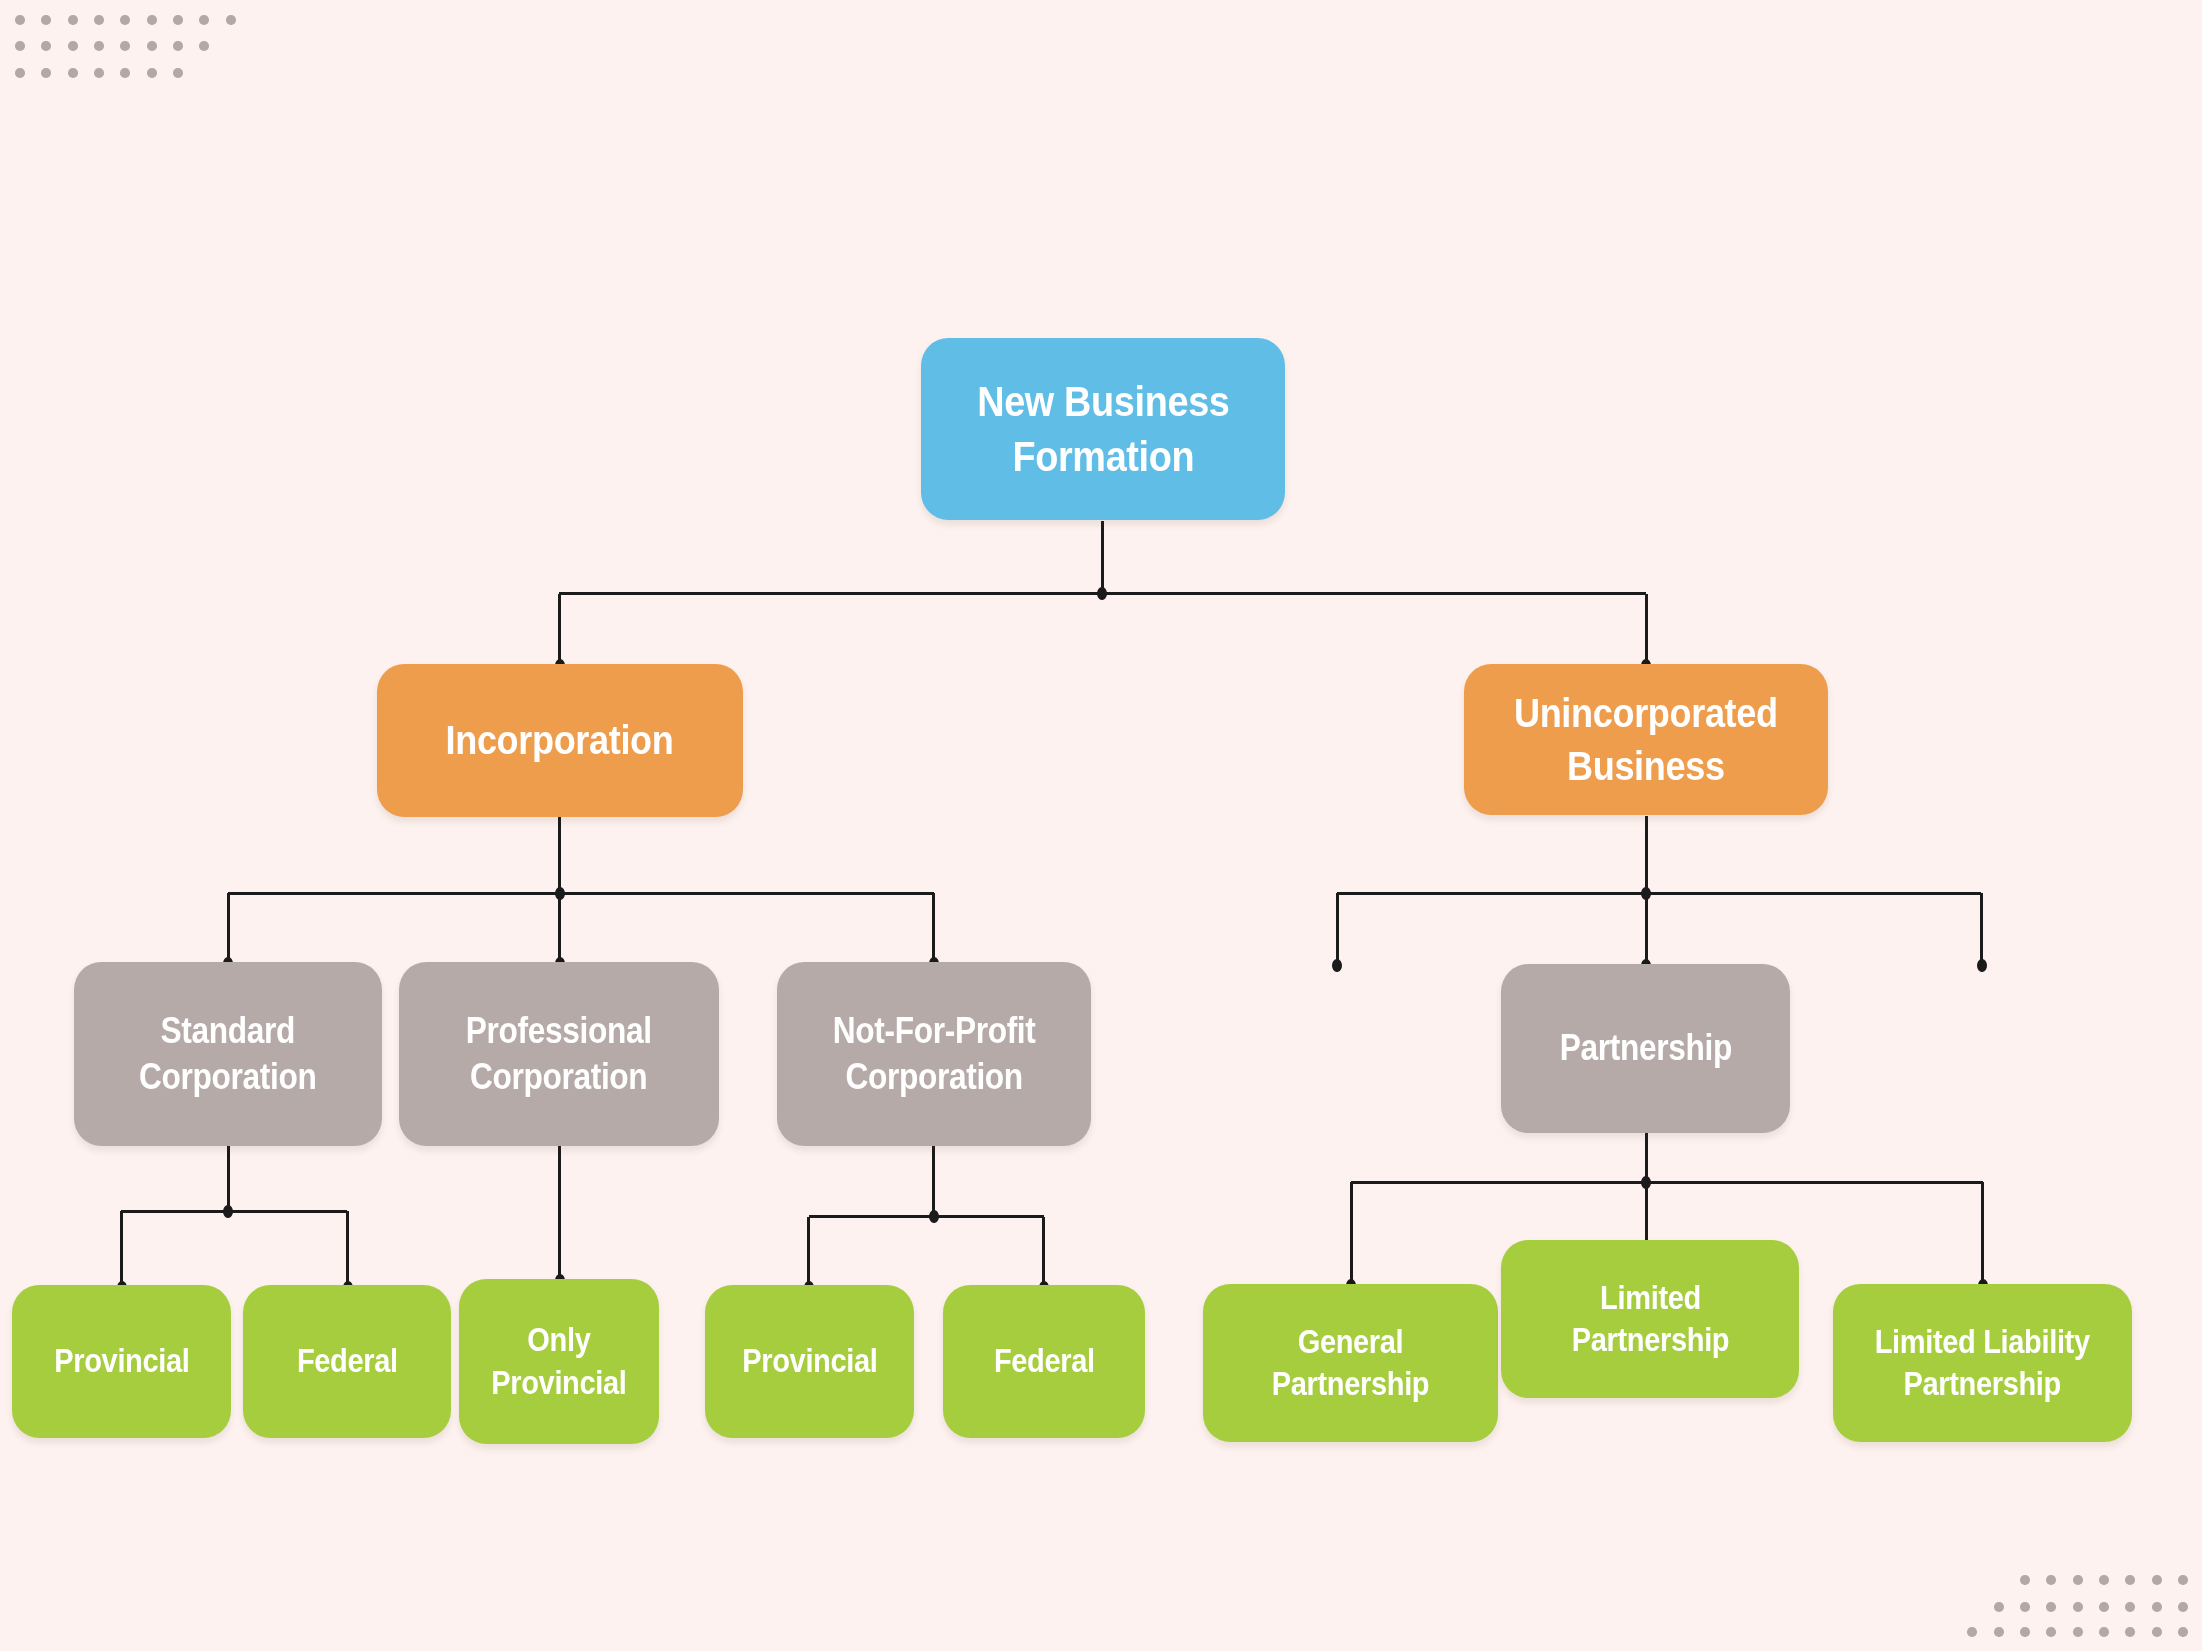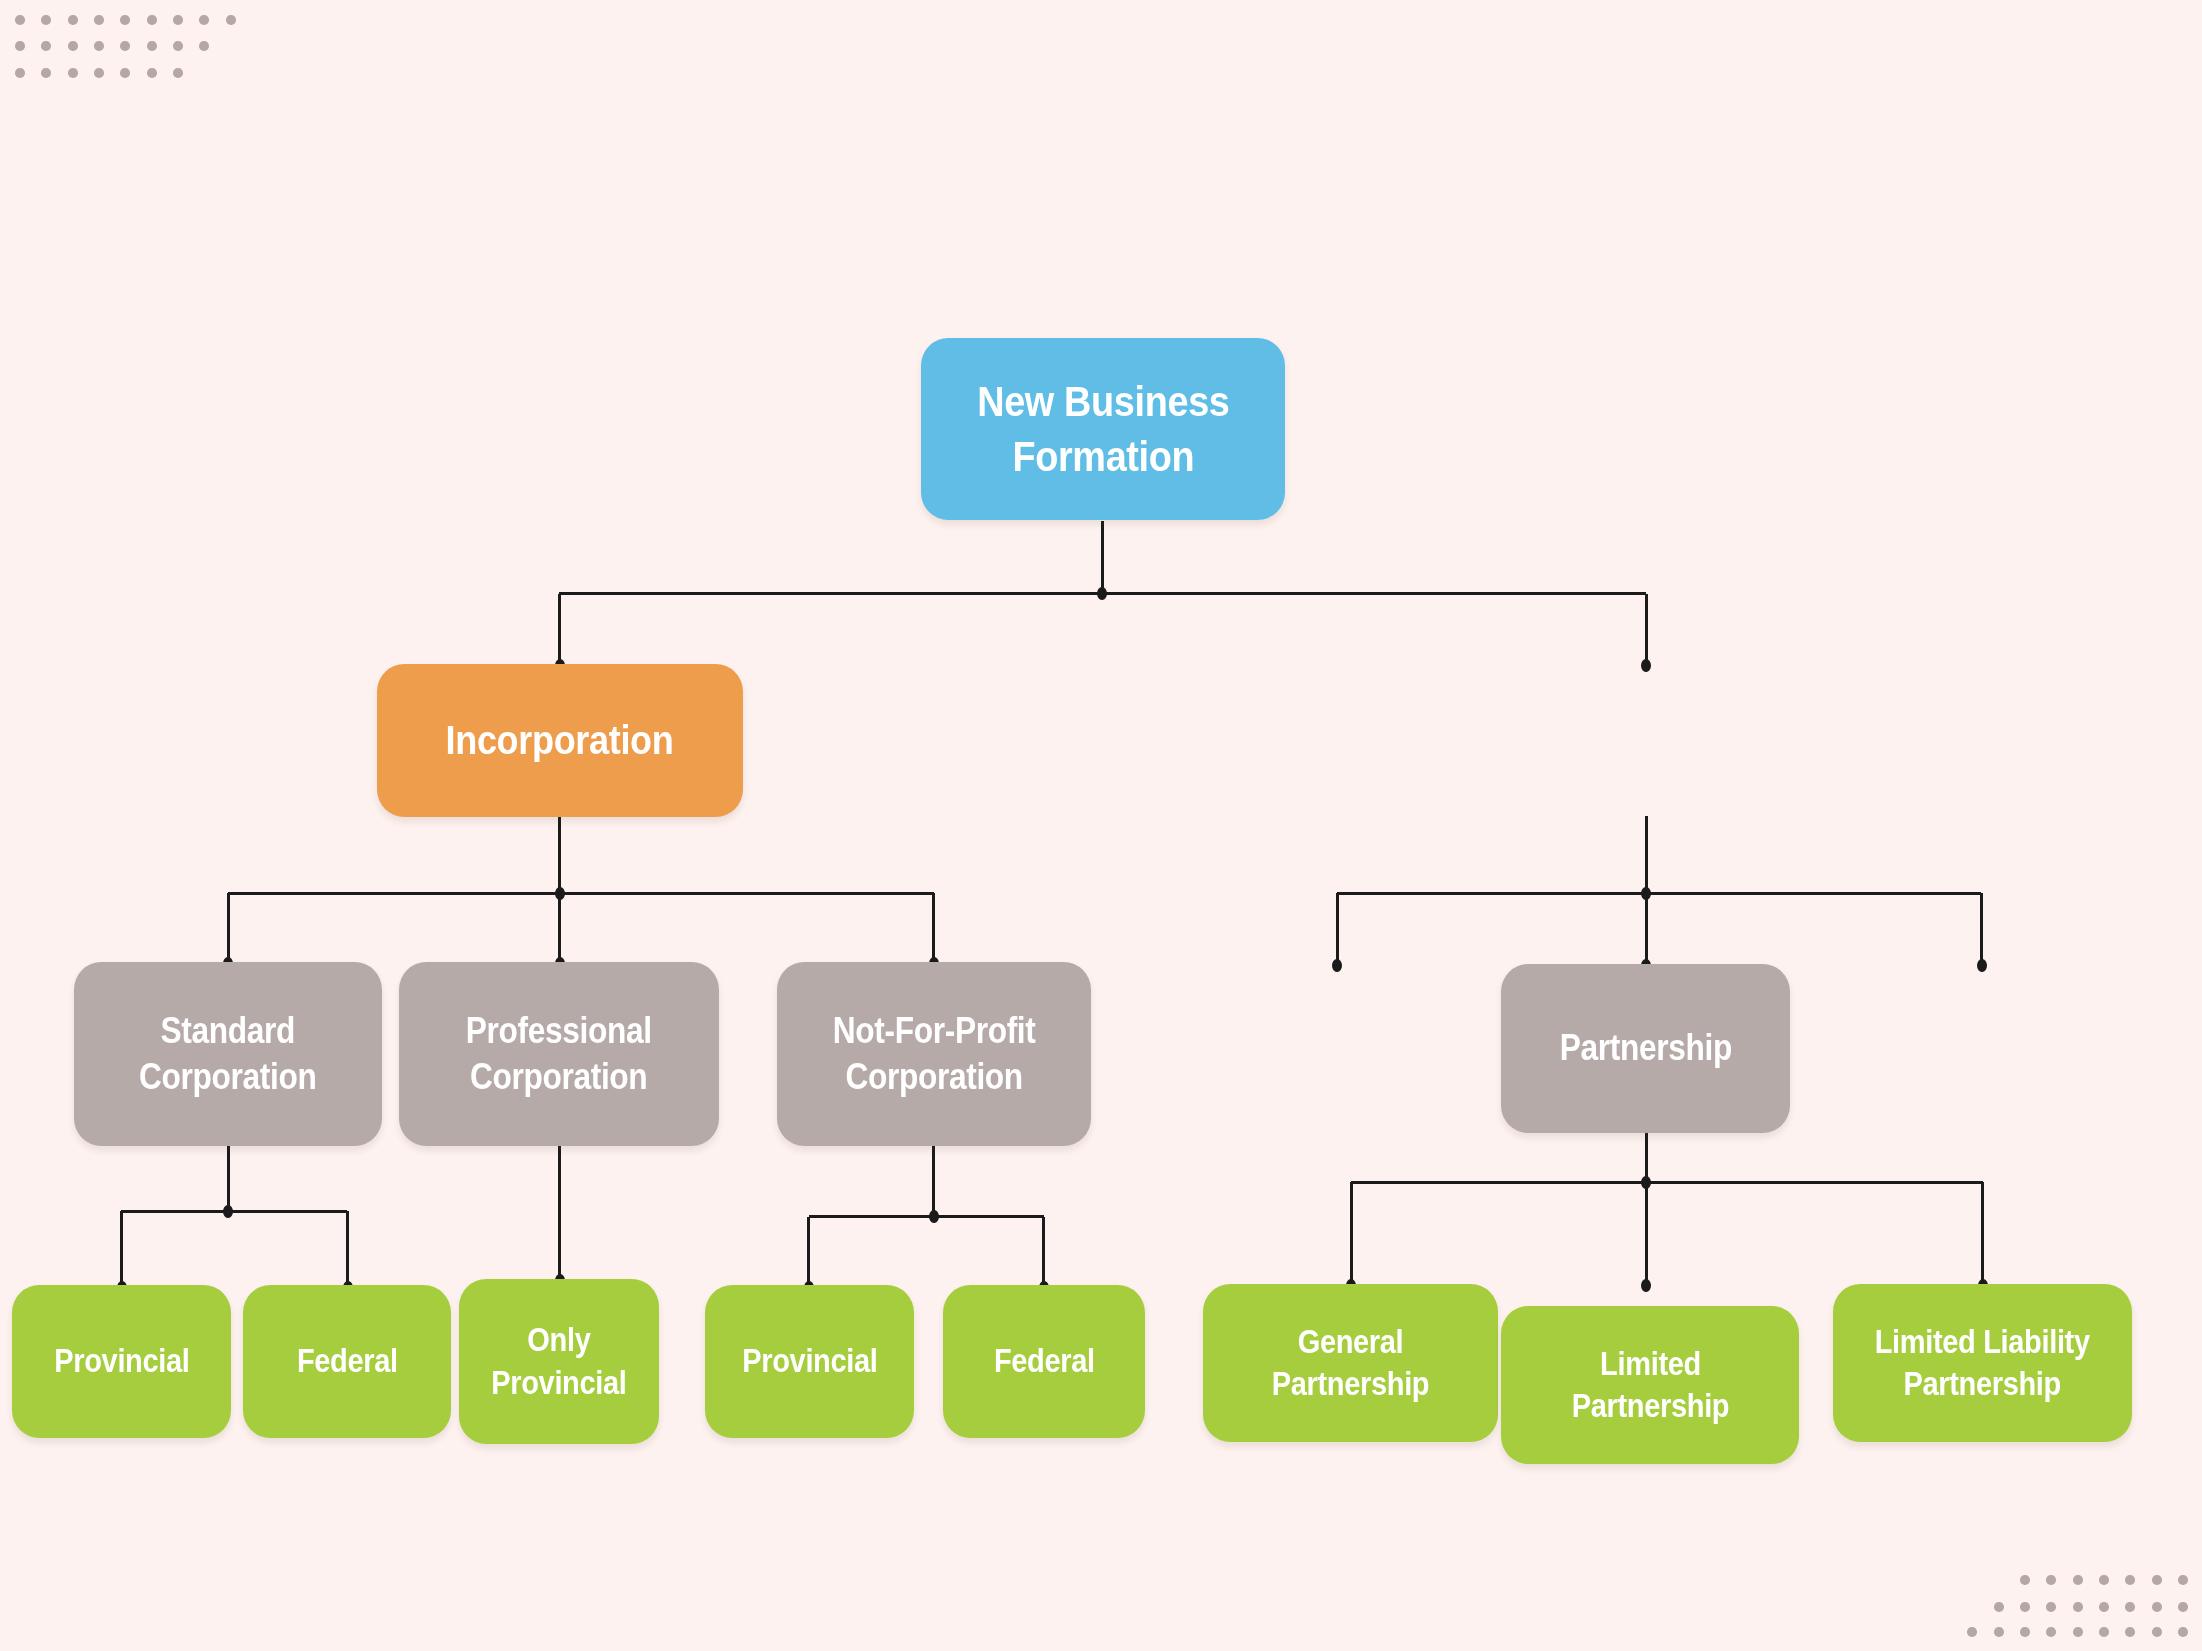--- a/index.html
+++ b/index.html
@@ -149,20 +149,24 @@
     </div>
 
   <div class="node orange" style="left:377px;top:664px;width:366px;height:153px">
     <span class="lbl">Incorporation</span>
   </div>
 
   <div class="node blue" style="left:921px;top:338px;width:364px;height:182px">
     <span class="lbl">New Business
 Formation</span>
   </div>
+  <div class="node orange" style="left:1464px;top:664px;width:364px;height:151px">
+    <span class="lbl">Unincorporated
+Business</span>
+  </div>
 
   <div class="node gray" style="left:74px;top:962px;width:308px;height:184px">
     <span class="lbl">Standard
 Corporation</span>
   </div>
   <div class="node gray" style="left:399px;top:962px;width:320px;height:184px">
     <span class="lbl">Professional
 Corporation</span>
   </div>
   <div class="node gray" style="left:777px;top:962px;width:314px;height:184px">
@@ -186,21 +190,21 @@
   <div class="node green" style="left:705px;top:1285px;width:209px;height:153px">
     <span class="lbl">Provincial</span>
   </div>
   <div class="node green" style="left:943px;top:1285px;width:202px;height:153px">
     <span class="lbl">Federal</span>
   </div>
   <div class="node green" style="left:1203px;top:1284px;width:295px;height:158px">
     <span class="lbl">General
 Partnership</span>
   </div>
-  <div class="node green" style="left:1501px;top:1306px;width:298px;height:158px">
+  <div class="node green" style="left:1501px;top:1240px;width:298px;height:158px">
     <span class="lbl">Limited
 Partnership</span>
   </div>
   <div class="node green" style="left:1833px;top:1284px;width:299px;height:158px">
     <span class="lbl">Limited Liability
 Partnership</span>
   </div>
 
 </div>
 

